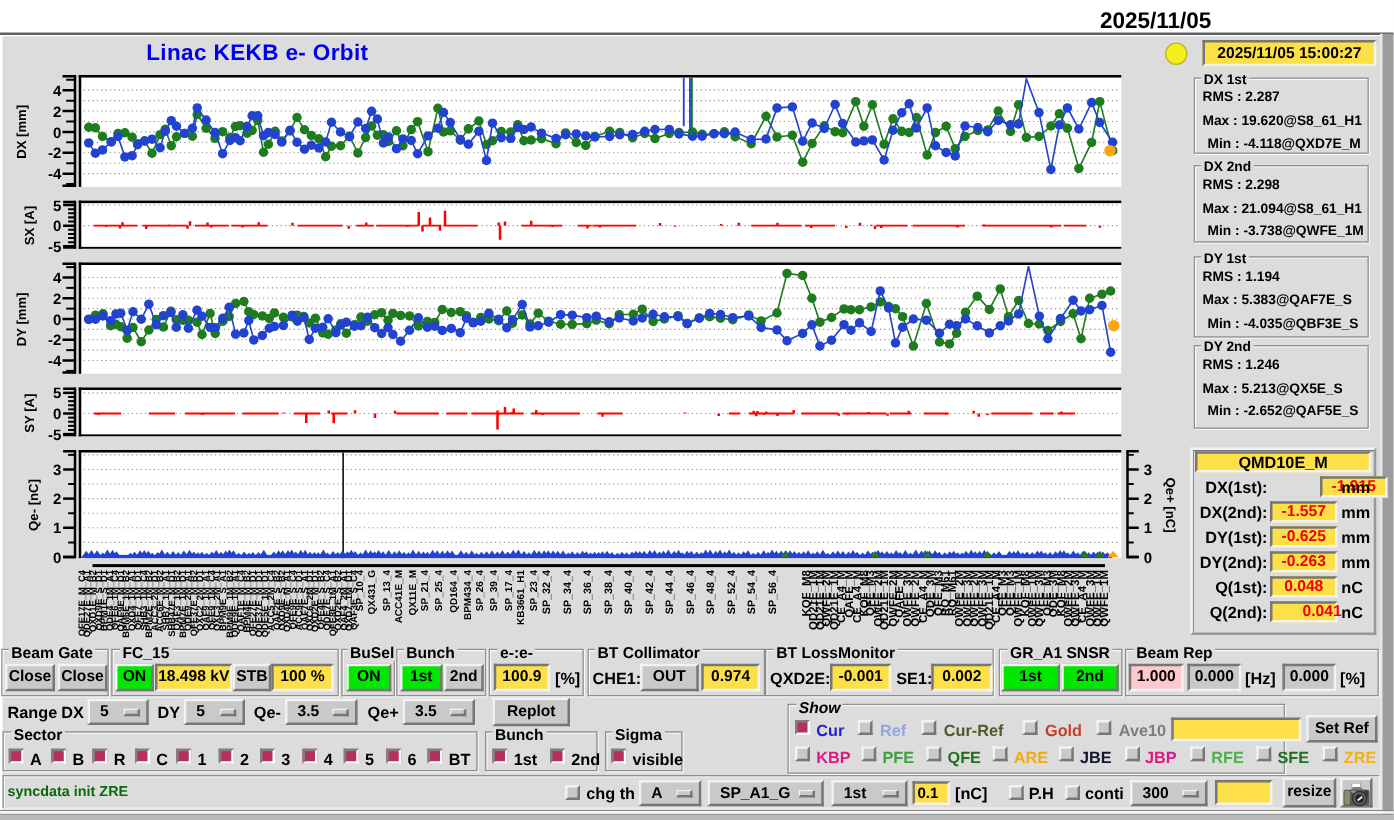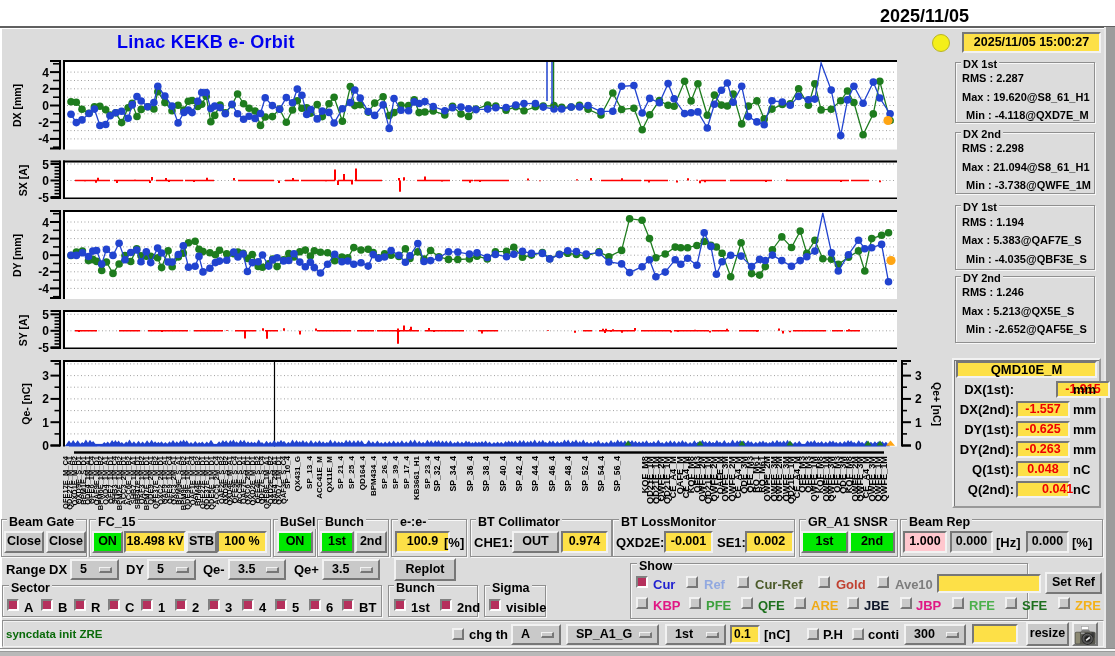--- a/index.html
+++ b/index.html
@@ -869,21 +869,21 @@
     </div>
 <div class="btn green" style="left:277px;top:531px;width:36px;height:22px;line-height:17px;">ON</div>
 <div class="grp" style="left:317px;top:519px;width:72px;height:38px;">
       <div class="glab" style="left:5px;">Bunch</div>
     </div>
 <div class="btn green" style="left:320px;top:531px;width:34px;height:22px;line-height:17px;">1st</div>
 <div class="btn" style="left:355px;top:531px;width:32px;height:22px;line-height:17px;">2nd</div>
 <div class="grp" style="left:391px;top:519px;width:76px;height:38px;">
       <div class="glab" style="left:6px;">e-:e-</div>
     </div>
-<div class="fld" style="left:395px;top:531px;width:55px;height:22px;line-height:17px;">100.9</div>
+<div class="fld" style="left:395px;top:531px;width:45px;height:22px;line-height:17px;">100.9</div>
 <div class="lbl" style="left:444px;top:535px;">[%]</div>
 <div class="grp" style="left:470px;top:519px;width:142px;height:38px;">
       <div class="glab" style="left:5px;">BT Collimator</div>
     </div>
 <div class="lbl" style="left:474px;top:535px;">CHE1:</div>
 <div class="btn" style="left:512px;top:531px;width:47px;height:22px;line-height:17px;">OUT</div>
 <div class="fld" style="left:561px;top:531px;width:47px;height:22px;line-height:17px;">0.974</div>
 <div class="grp" style="left:612px;top:519px;width:183px;height:38px;">
       <div class="glab" style="left:6px;">BT LossMonitor</div>
     </div>
@@ -944,21 +944,21 @@
     </div>
 <div class="cb" style="left:394px;top:599px;"></div>
     <div class="lbl" style="left:411px;top:600px;">1st</div>
 <div class="cb" style="left:440px;top:599px;"></div>
     <div class="lbl" style="left:457px;top:600px;">2nd</div>
 <div class="grp" style="left:484px;top:585px;width:62px;height:32px;">
       <div class="glab" style="left:5px;">Sigma</div>
     </div>
 <div class="cb" style="left:489px;top:599px;"></div>
     <div class="lbl" style="left:506px;top:600px;">visible</div>
-<div class="grp" style="left:630px;top:563px;width:398px;height:56px;">
+<div class="grp" style="left:630px;top:563px;width:398px;height:56px;font-style:italic;">
       <div class="glab" style="left:6px;">Show</div>
     </div>
 <div class="cb" style="left:636px;top:576px;"></div>
 <div class="lbl" style="left:653px;top:577px;color:#1f1fd0;">Cur</div>
 <div class="cb off" style="left:686px;top:576px;"></div>
 <div class="lbl" style="left:704px;top:577px;color:#92a9e0;">Ref</div>
 <div class="cb off" style="left:737px;top:576px;"></div>
 <div class="lbl" style="left:755px;top:577px;color:#4c5b2a;">Cur-Ref</div>
 <div class="cb off" style="left:818px;top:576px;"></div>
 <div class="lbl" style="left:836px;top:577px;color:#c04030;">Gold</div>

